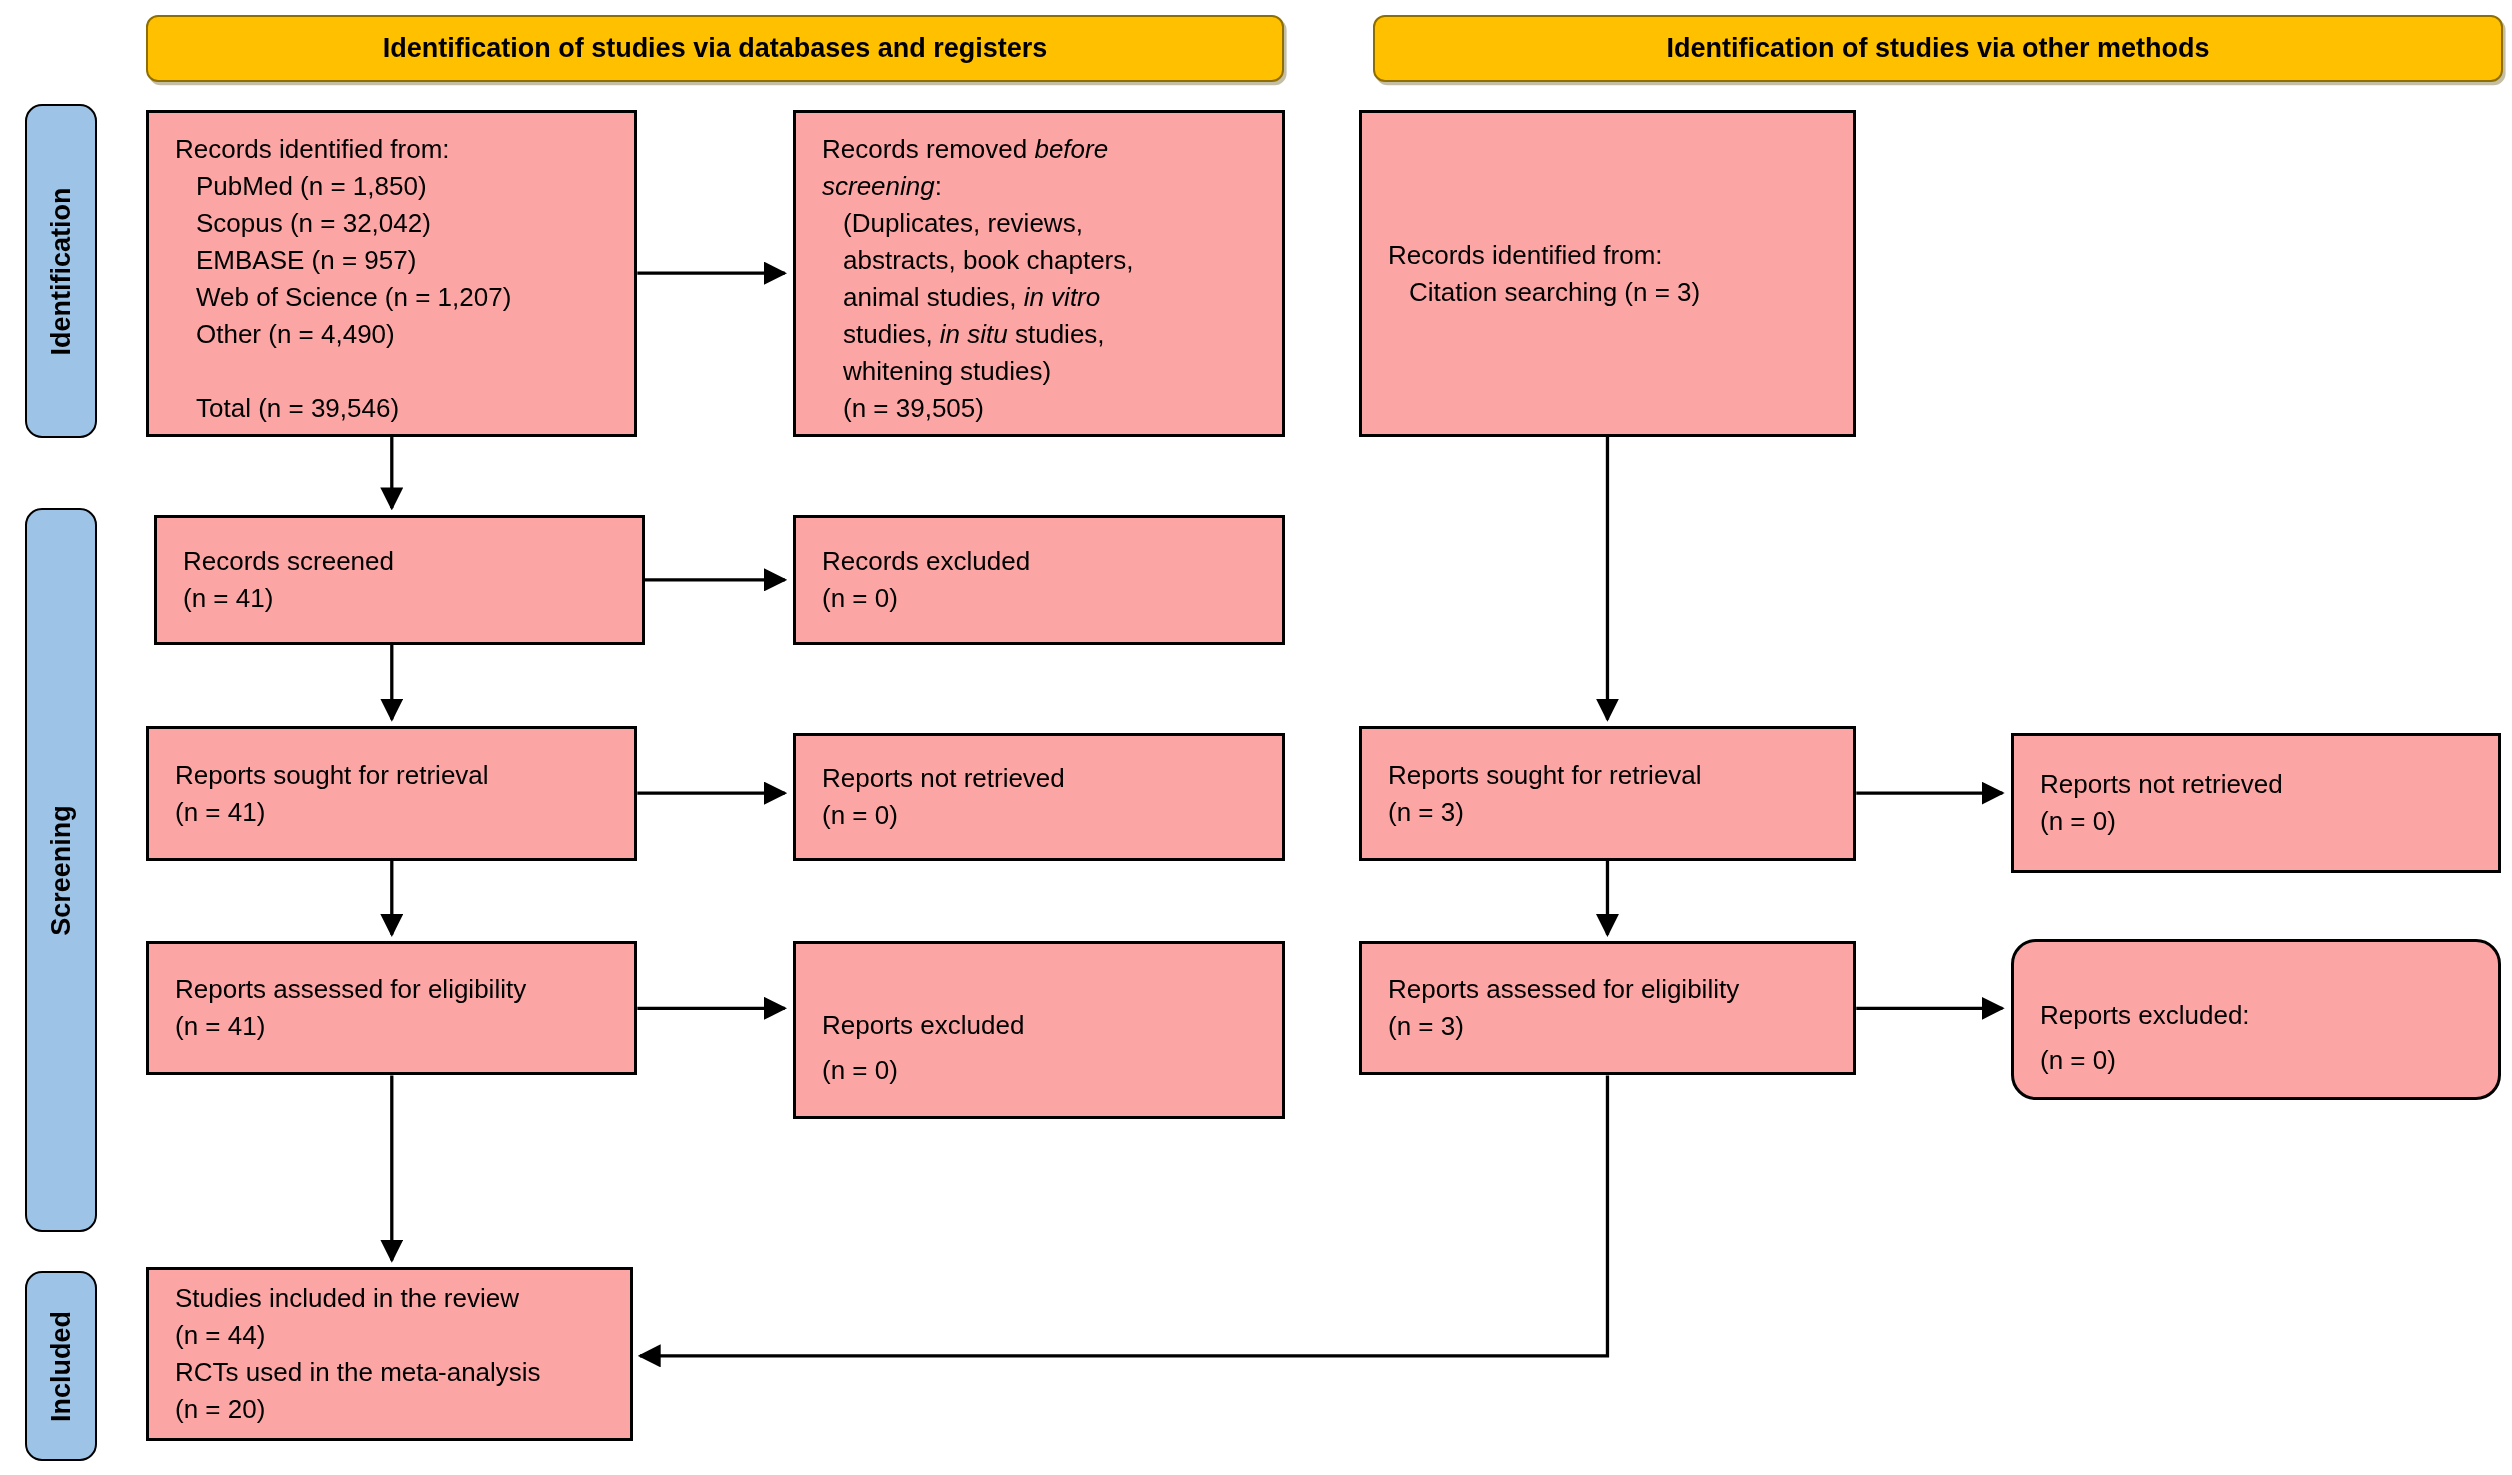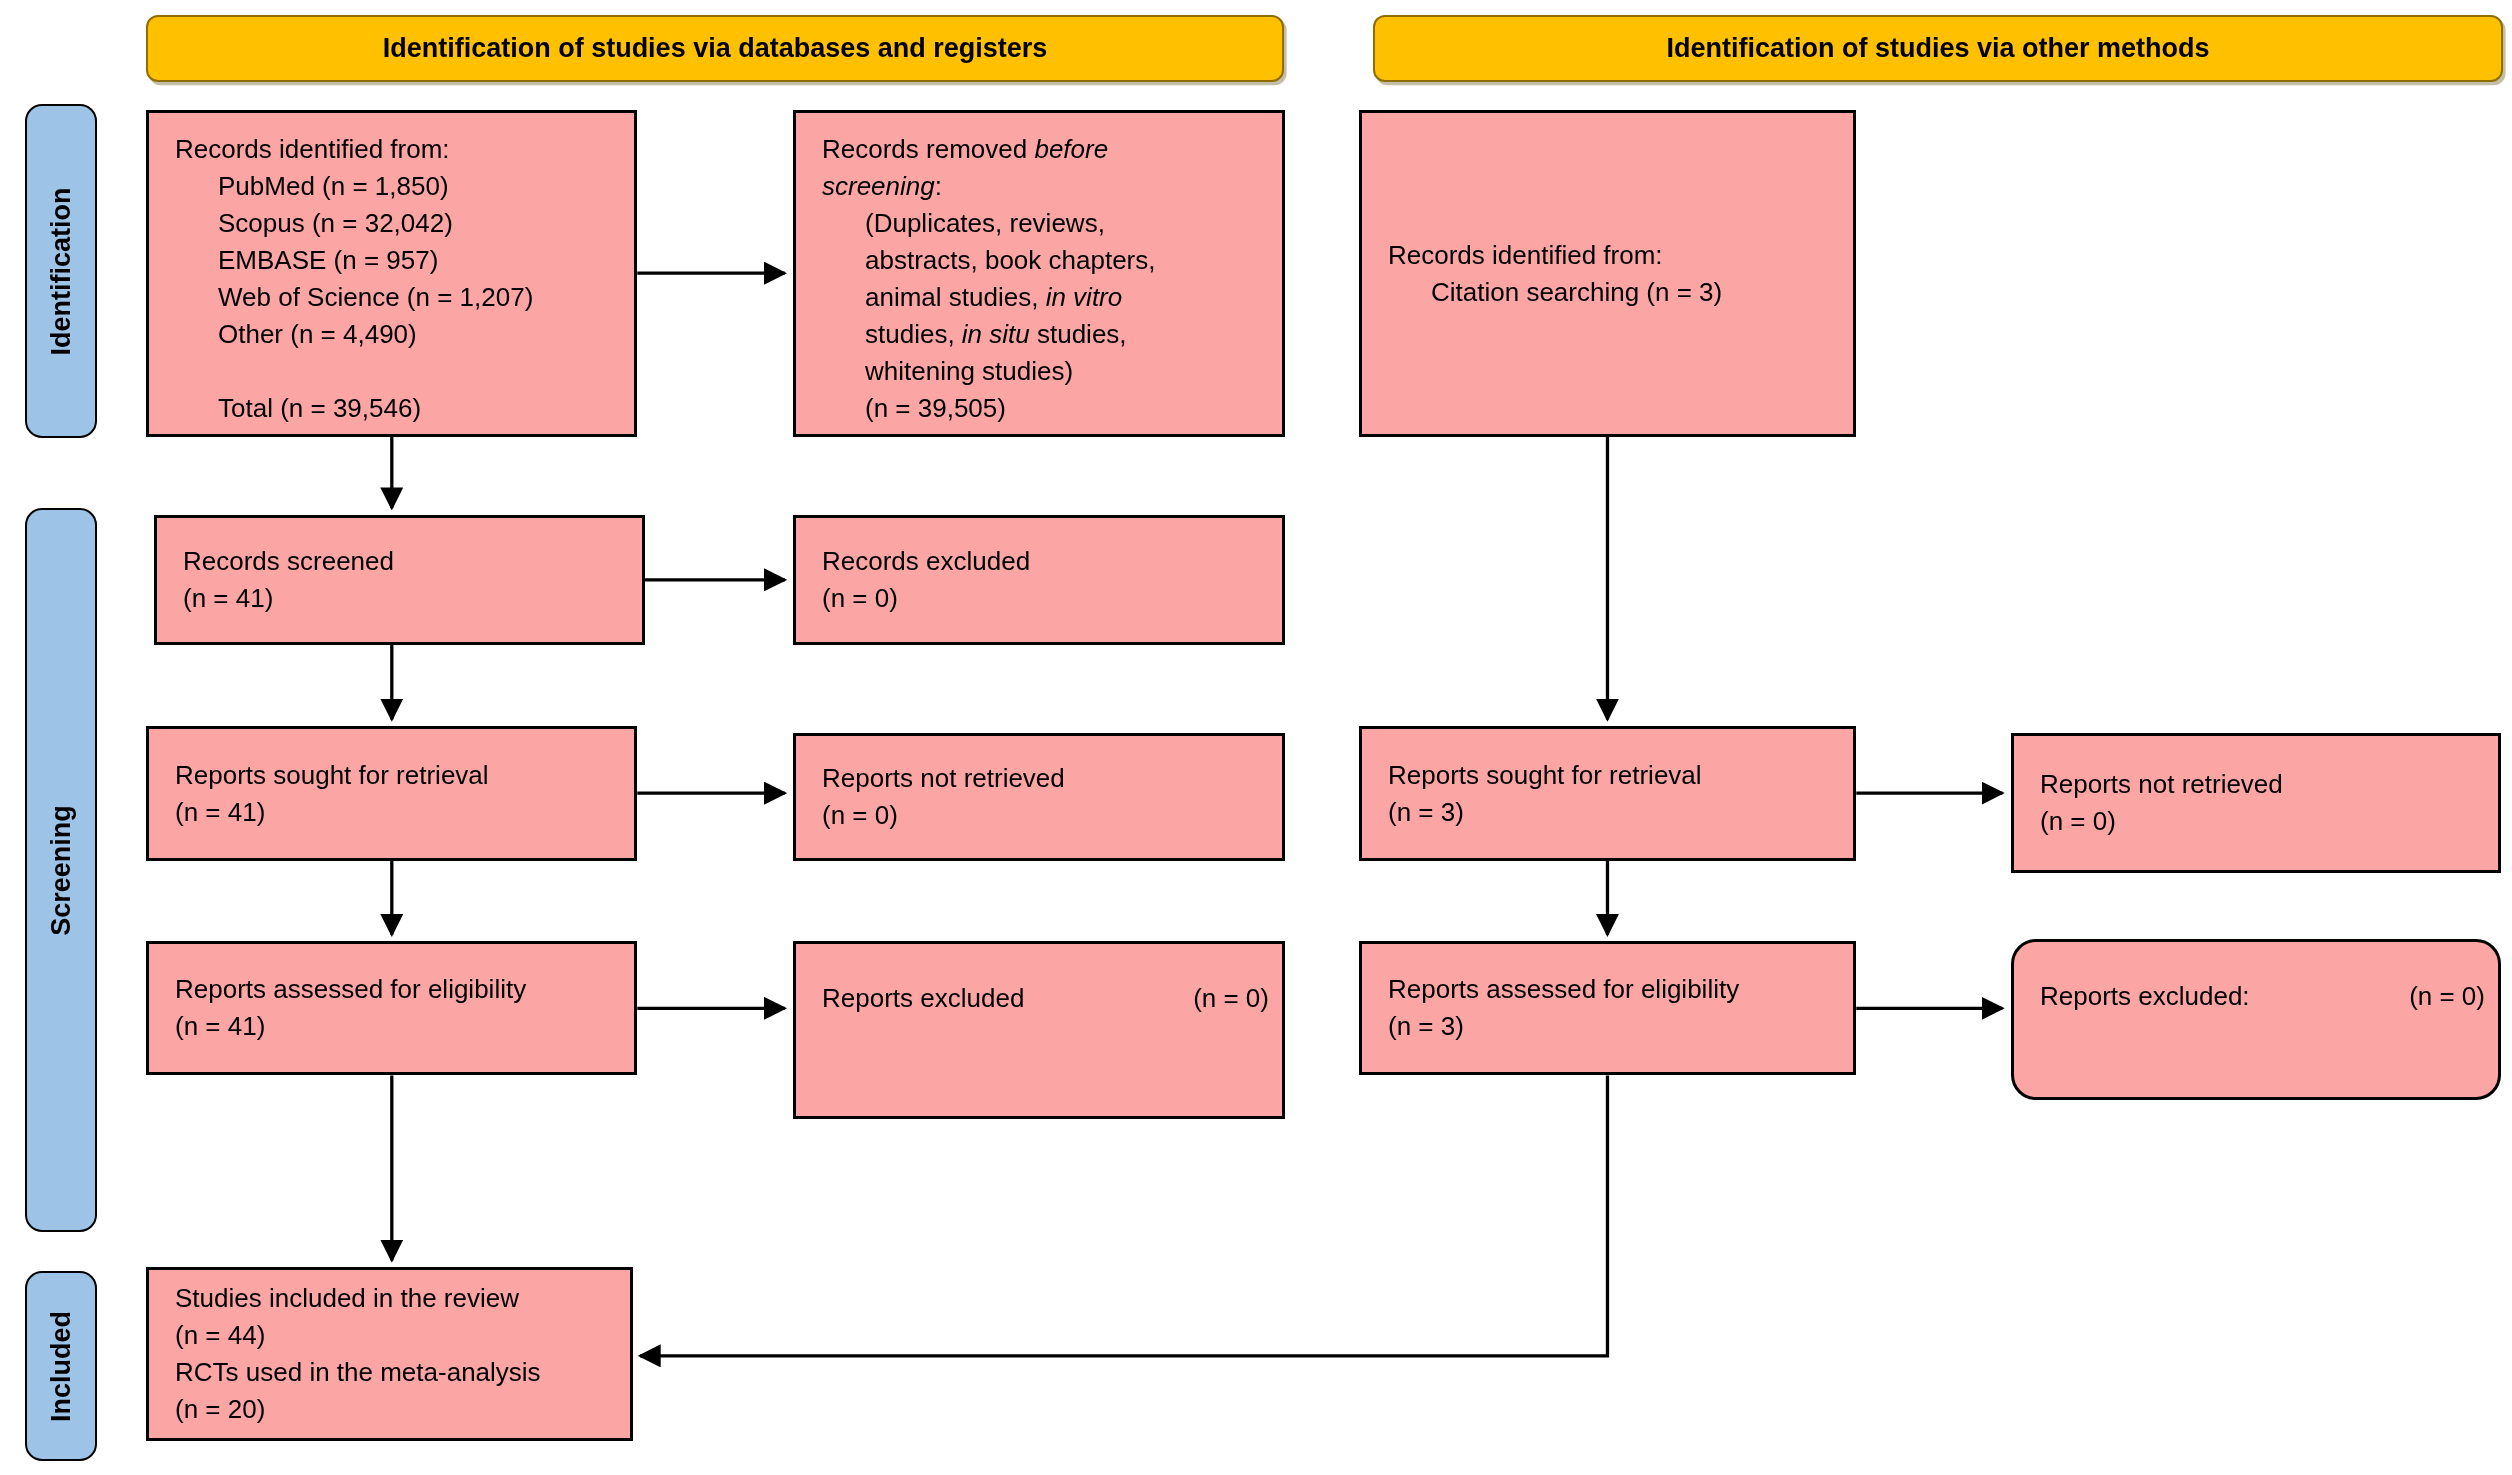--- a/index.html
+++ b/index.html
@@ -27,24 +27,24 @@
   .stage span{transform:rotate(-90deg);white-space:nowrap;font-weight:bold;font-size:27px;}
   #stage-identification{top:104px;height:334px;}
   #stage-screening{top:508px;height:724px;}
   #stage-included{top:1271px;height:190px;}
 
   .box{
     position:absolute;background:#fca5a5;border:3.3px solid #000;box-sizing:border-box;
     font-size:26px;line-height:37px;
   }
   .pad{padding:18.4px 16px 0 26px;}
-  .indent{margin-left:43px;}
+  .indent{margin-left:21px;}
   .gap-top{margin-top:37px;}
   .center2{display:flex;flex-direction:column;justify-content:center;padding-left:26px;padding-right:13px;}
-  .topalign{display:flex;justify-content:space-between;padding:36px 13px 0 26px;gap:8px;}
+  .topalign{display:flex;flex-direction:column;justify-content:center;padding:36px 13px 0 26px;gap:8px;}
   .it{font-style:italic;}
 
   
   #box-records-identified-db{left:146px;top:110px;width:491px;height:327px;}
   #box-records-screened{left:154px;top:515px;width:491px;height:130px;}
   #box-reports-sought-db{left:146px;top:726px;width:491px;height:135px;}
   #box-reports-assessed-db{left:146px;top:941px;width:491px;height:134px;}
   #box-studies-included{left:146px;top:1267px;width:487px;height:174px;}
   
   #box-records-removed{left:793px;top:110px;width:492px;height:327px;}

